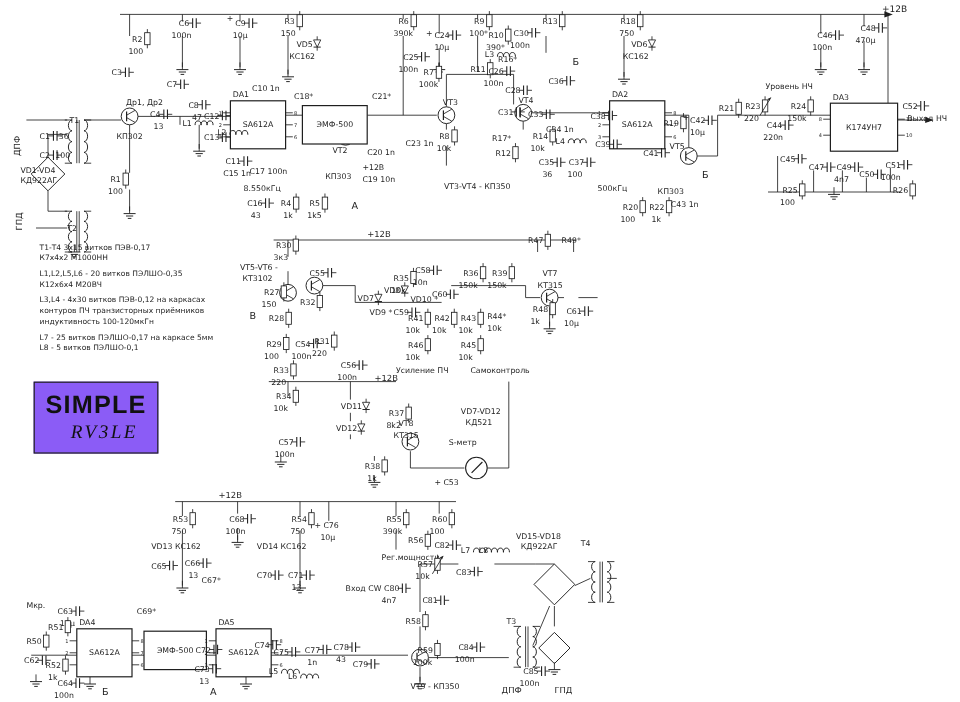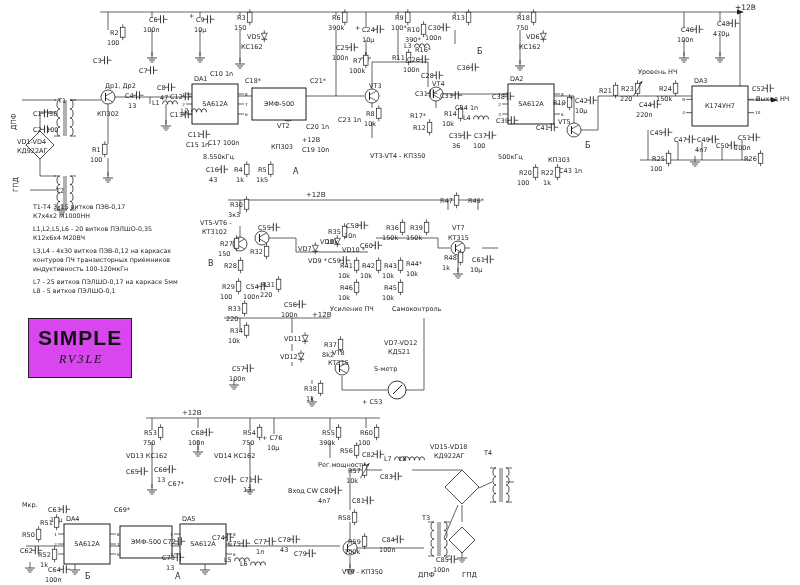--- a/index.html
+++ b/index.html
@@ -3,28 +3,28 @@
 <meta charset="utf-8">
 <style>
   html,body{margin:0;padding:0;background:#e8e8e8;}
   .stage{
     position:relative;width:800px;height:585px;background:#ffffff;
     font-family:"DejaVu Sans", sans-serif;overflow:hidden;
   }
   .stage svg{position:absolute;left:0;top:0;width:800px;height:585px;}
   .titlebox{
     position:absolute;left:28px;top:318px;width:104px;height:60px;
-    border:1.3px solid #222;box-sizing:border-box;background:#d946ef;
+    border:1.3px solid #222;box-sizing:border-box;background:#8b5cf6;
   }
   .titlebox .t1{
     font-size:21px;font-weight:bold;letter-spacing:1px;color:#111;
     margin:7px 0 0 9px;font-family:"Liberation Sans", sans-serif;
   }
   .titlebox .t2{
-    font-size:12px;color:#111;margin:2px 0 0 30px;letter-spacing:2px;
+    font-size:16px;color:#111;margin:2px 0 0 30px;letter-spacing:2px;
     font-family:"Liberation Serif", serif;font-style:italic;
   }
   .notes{
     position:absolute;left:33px;top:203px;width:170px;color:#1d1d1d;
     font-size:6.3px;line-height:1.42;white-space:nowrap;
   }
   .notes div:nth-child(3),.notes div:nth-child(5),.notes div:nth-child(8){margin-top:4px;}
 </style>
 </head>
 <body>

